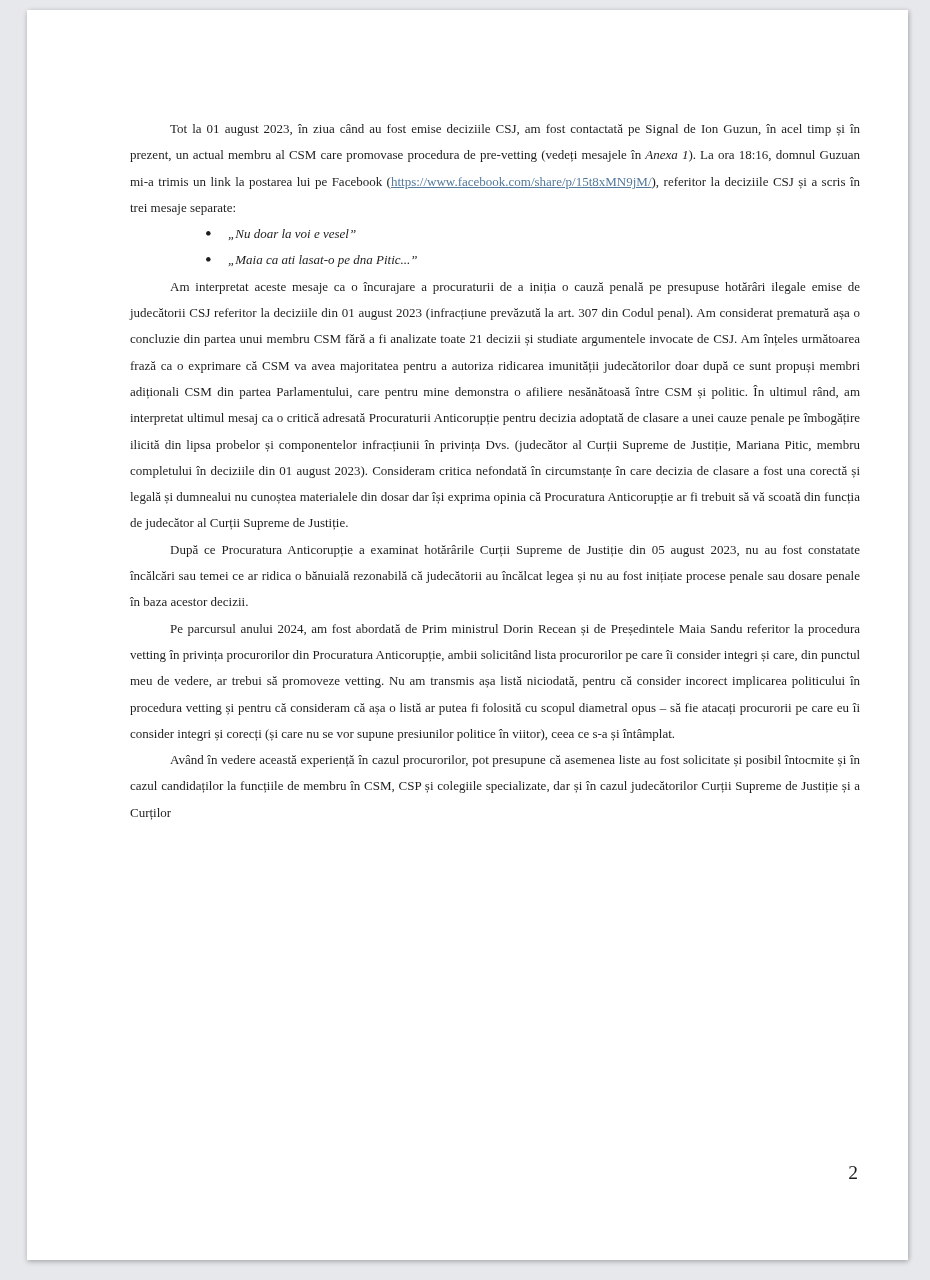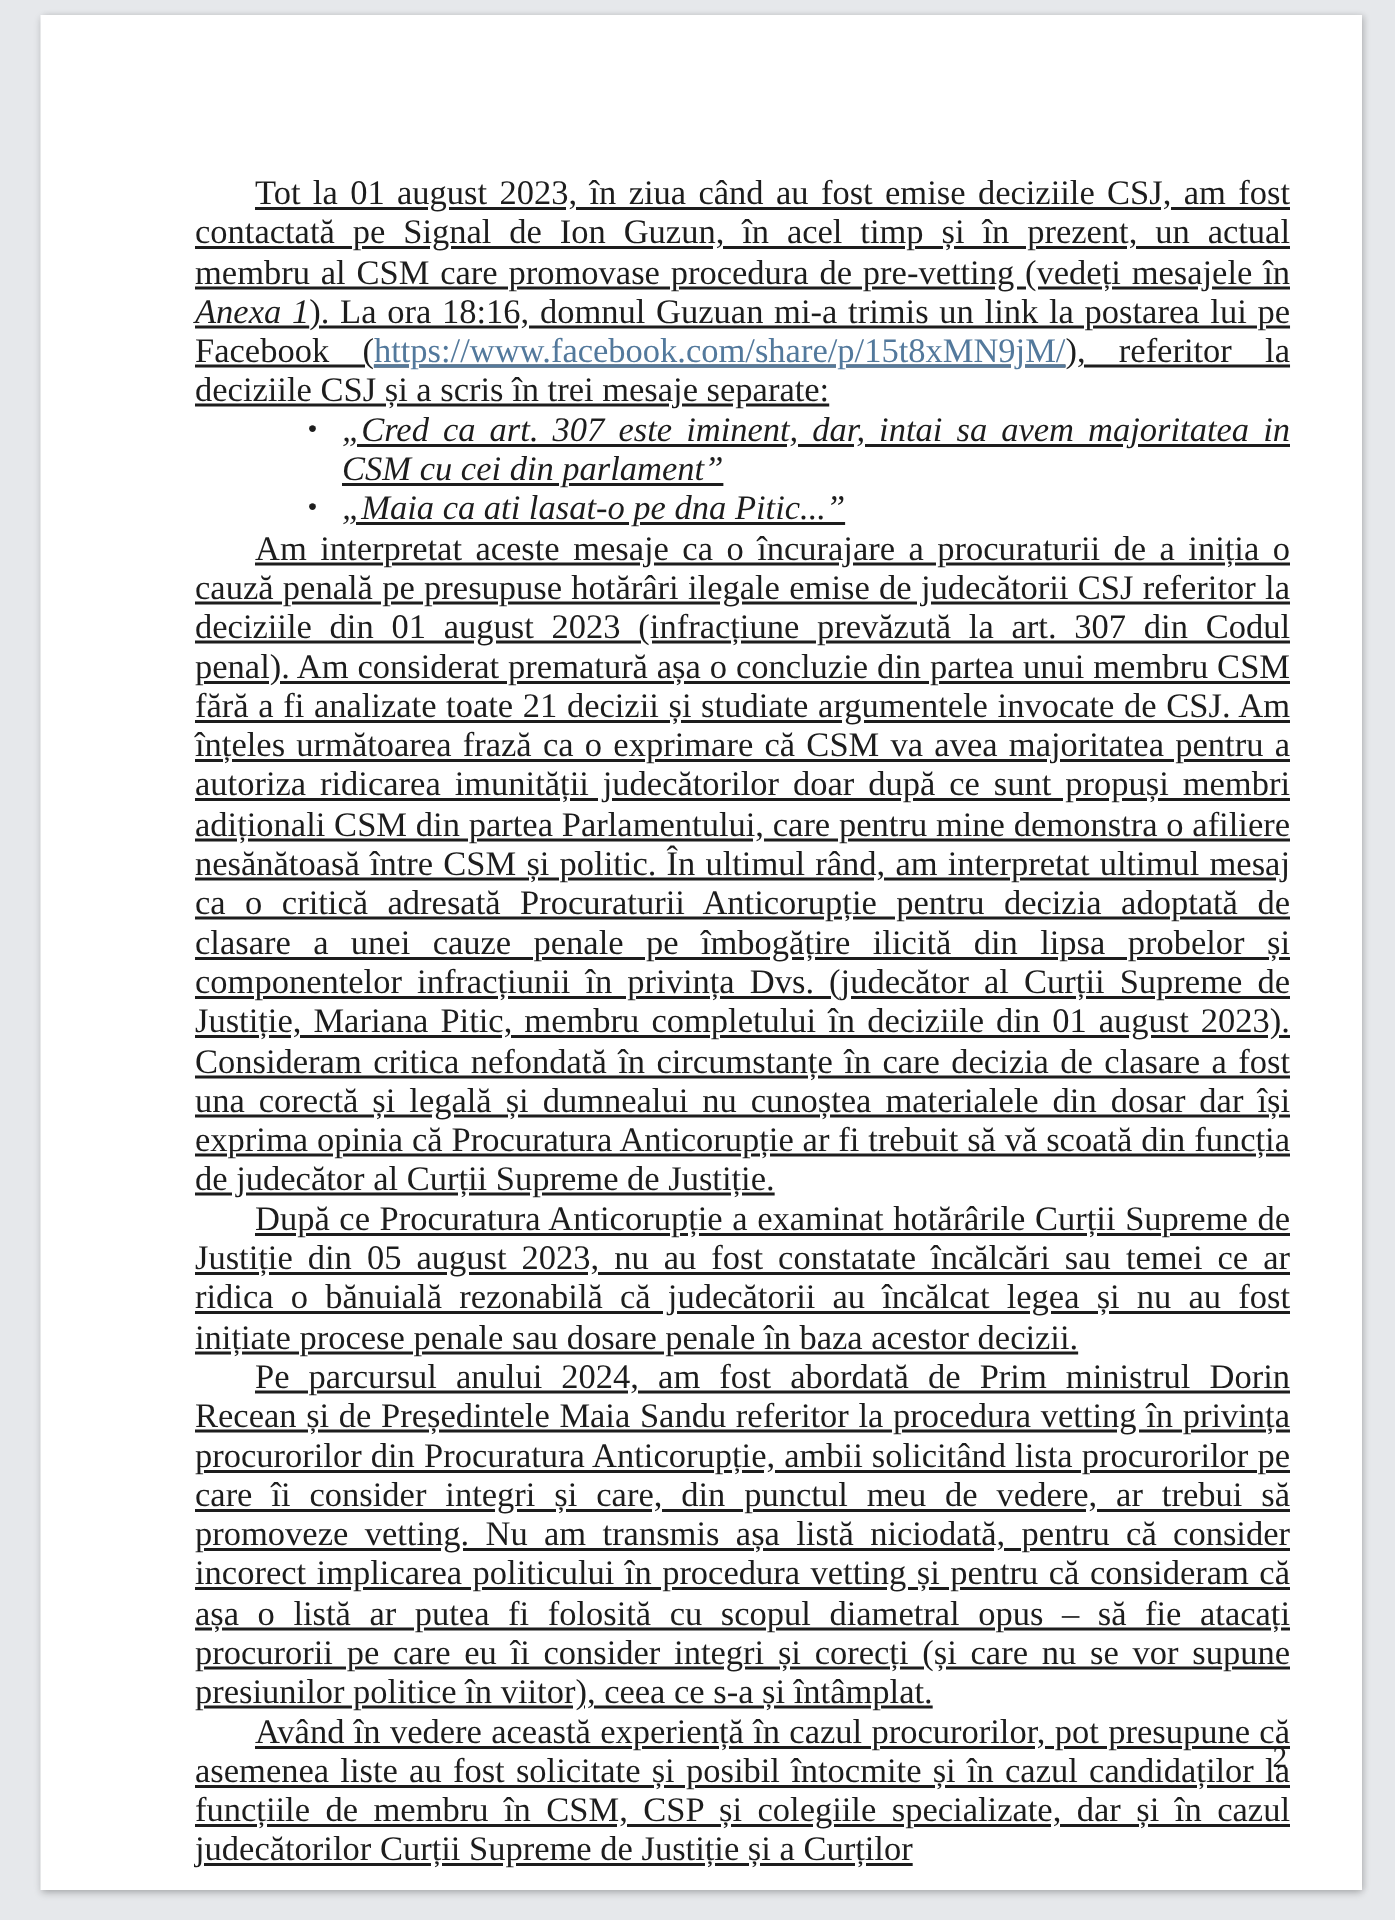--- a/index.html
+++ b/index.html
@@ -25,24 +25,23 @@
     height: 1250px;
     background: #ffffff;
     box-shadow: 0 2px 5px rgba(0,0,0,0.22), 2px 0 4px rgba(0,0,0,0.10);
   }
   .content {
     position: absolute;
     left: 103px;
     top: 106px;
     width: 730px;
     color: #1d1d1d;
-    font-size: 23px;
+    font-size: 13px;
     line-height: 26.3px;
     text-align: justify;
-    text-decoration: underline;
   }
   .content p {
     margin: 0;
     text-indent: 40px;
   }
   .bullet-list {
     margin: 0;
     padding: 0 0 0 75px;
     list-style: none;
   }
@@ -77,21 +76,21 @@
 </head>
 <body>
 
 <div class="canvas">
   <div class="page">
     <div class="content">
 
       <p><span>Tot la 01 august 2023, în ziua când au fost emise deciziile CSJ, am fost contactată pe Signal de Ion Guzun, în acel timp și în prezent, un actual membru al CSM care promovase procedura de pre-vetting (vedeți mesajele în </span><span class="italic">Anexa 1</span><span>). La ora 18:16, domnul Guzuan mi-a trimis un link la postarea lui pe Facebook (</span><span class="doc-link">https://www.facebook.com/share/p/15t8xMN9jM/</span><span>), referitor la deciziile CSJ și a scris în trei mesaje separate:</span></p>
 
       <ul class="bullet-list">
-        <li>„Cred ca art. 307 este iminent, dar, intai sa avem majoritatea in CSM cu cei din parlament”</li>
+        <li>„Nu doar la voi e vesel”</li>
         <li>„Maia ca ati lasat-o pe dna Pitic...”</li>
       </ul>
 
       <p>Am interpretat aceste mesaje ca o încurajare a procuraturii de a iniția o cauză penală pe presupuse hotărâri ilegale emise de judecătorii CSJ referitor la deciziile din 01 august 2023 (infracțiune prevăzută la art. 307 din Codul penal). Am considerat prematură așa o concluzie din partea unui membru CSM fără a fi analizate toate 21 decizii și studiate argumentele invocate de CSJ. Am înțeles următoarea frază ca o exprimare că CSM va avea majoritatea pentru a autoriza ridicarea imunității judecătorilor doar după ce sunt propuși membri adiționali CSM din partea Parlamentului, care pentru mine demonstra o afiliere nesănătoasă între CSM și politic. În ultimul rând, am interpretat ultimul mesaj ca o critică adresată Procuraturii Anticorupție pentru decizia adoptată de clasare a unei cauze penale pe îmbogățire ilicită din lipsa probelor și componentelor infracțiunii în privința Dvs. (judecător al Curții Supreme de Justiție, Mariana Pitic, membru completului în deciziile din 01 august 2023). Consideram critica nefondată în circumstanțe în care decizia de clasare a fost una corectă și legală și dumnealui nu cunoștea materialele din dosar dar își exprima opinia că Procuratura Anticorupție ar fi trebuit să vă scoată din funcția de judecător al Curții Supreme de Justiție.</p>
       <p>După ce Procuratura Anticorupție a examinat hotărârile Curții Supreme de Justiție din 05 august 2023, nu au fost constatate încălcări sau temei ce ar ridica o bănuială rezonabilă că judecătorii au încălcat legea și nu au fost inițiate procese penale sau dosare penale în baza acestor decizii.</p>
       <p>Pe parcursul anului 2024, am fost abordată de Prim ministrul Dorin Recean și de Președintele Maia Sandu referitor la procedura vetting în privința procurorilor din Procuratura Anticorupție, ambii solicitând lista procurorilor pe care îi consider integri și care, din punctul meu de vedere, ar trebui să promoveze vetting. Nu am transmis așa listă niciodată, pentru că consider incorect implicarea politicului în procedura vetting și pentru că consideram că așa o listă ar putea fi folosită cu scopul diametral opus – să fie atacați procurorii pe care eu îi consider integri și corecți (și care nu se vor supune presiunilor politice în viitor), ceea ce s-a și întâmplat.</p>
       <p>Având în vedere această experiență în cazul procurorilor, pot presupune că asemenea liste au fost solicitate și posibil întocmite și în cazul candidaților la funcțiile de membru în CSM, CSP și colegiile specializate, dar și în cazul judecătorilor Curții Supreme de Justiție și a Curților</p>
 
     </div>
     <div class="page-number">2</div>

